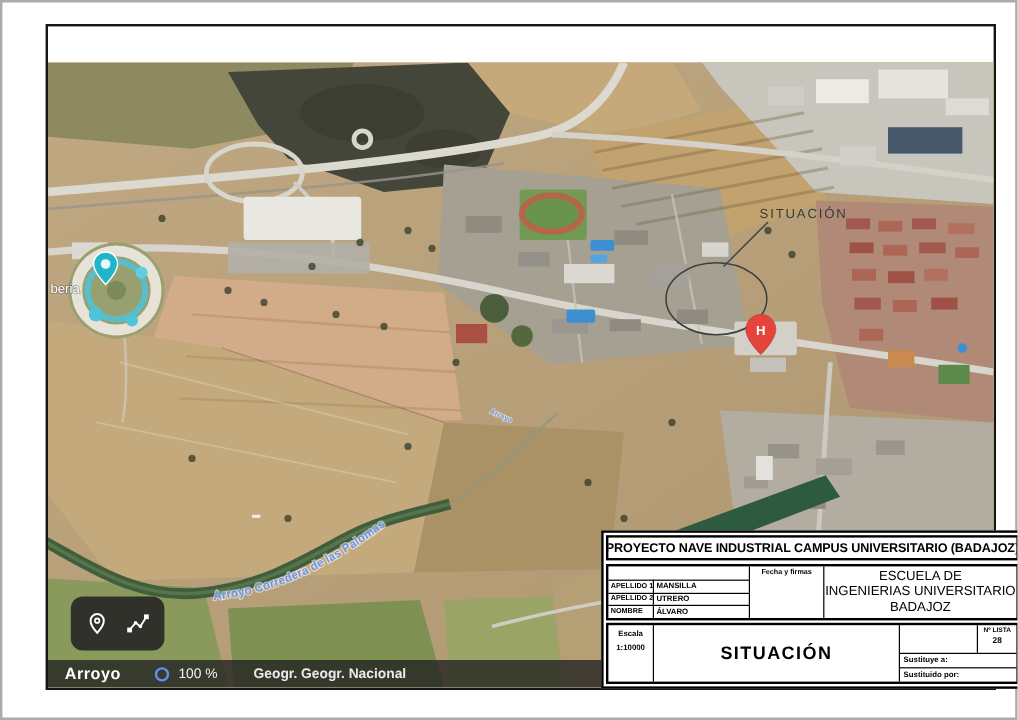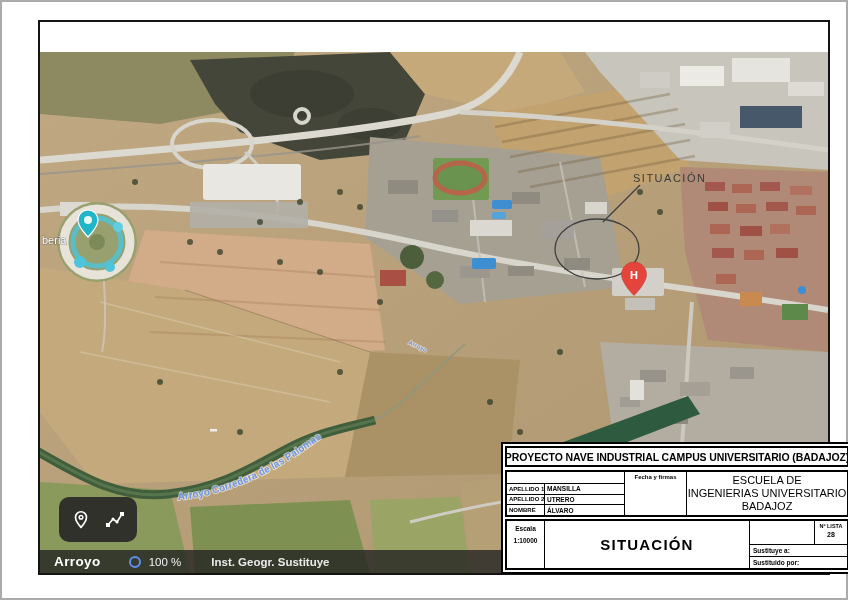--- a/index.html
+++ b/index.html
@@ -249,21 +249,21 @@
       <g>
         <path d="M48,158 c-5.6,0 -10,4.5 -10,10 c0,7.2 10,17 10,17 c0,0 10,-9.8 10,-17 c0,-5.5 -4.4,-10 -10,-10 z" stroke="#ffffff" stroke-width="1.2" fill="#1fb6c9"></path>
         <circle cx="48" cy="168" r="4" fill="#ffffff" opacity="0.9"></circle>
       </g>
     </svg>
 
     <div class="attr-bar">
       <span class="g-logo">Arroyo</span>
       <span class="zoom-ring"></span>
       <span class="zoom-pct">100 %</span>
-      <span class="attr-src">Inst. Geogr. Sustituye</span>
+      <span class="attr-src">Geogr. Geogr. Nacional</span>
     </div>
   </div>
 
   <div class="controls">
     <div class="ctrl-btn">
       <svg width="22" height="22" viewBox="0 0 24 24">
         <path d="M12,3 C8.7,3 6,5.7 6,9 c0,4.4 6,11 6,11 s6,-6.6 6,-11 c0,-3.3 -2.7,-6 -6,-6 z" fill="none" stroke="#ffffff" stroke-width="1.8"></path>
         <circle cx="12" cy="9" r="2" fill="none" stroke="#ffffff" stroke-width="1.6"></circle>
       </svg>
     </div>

